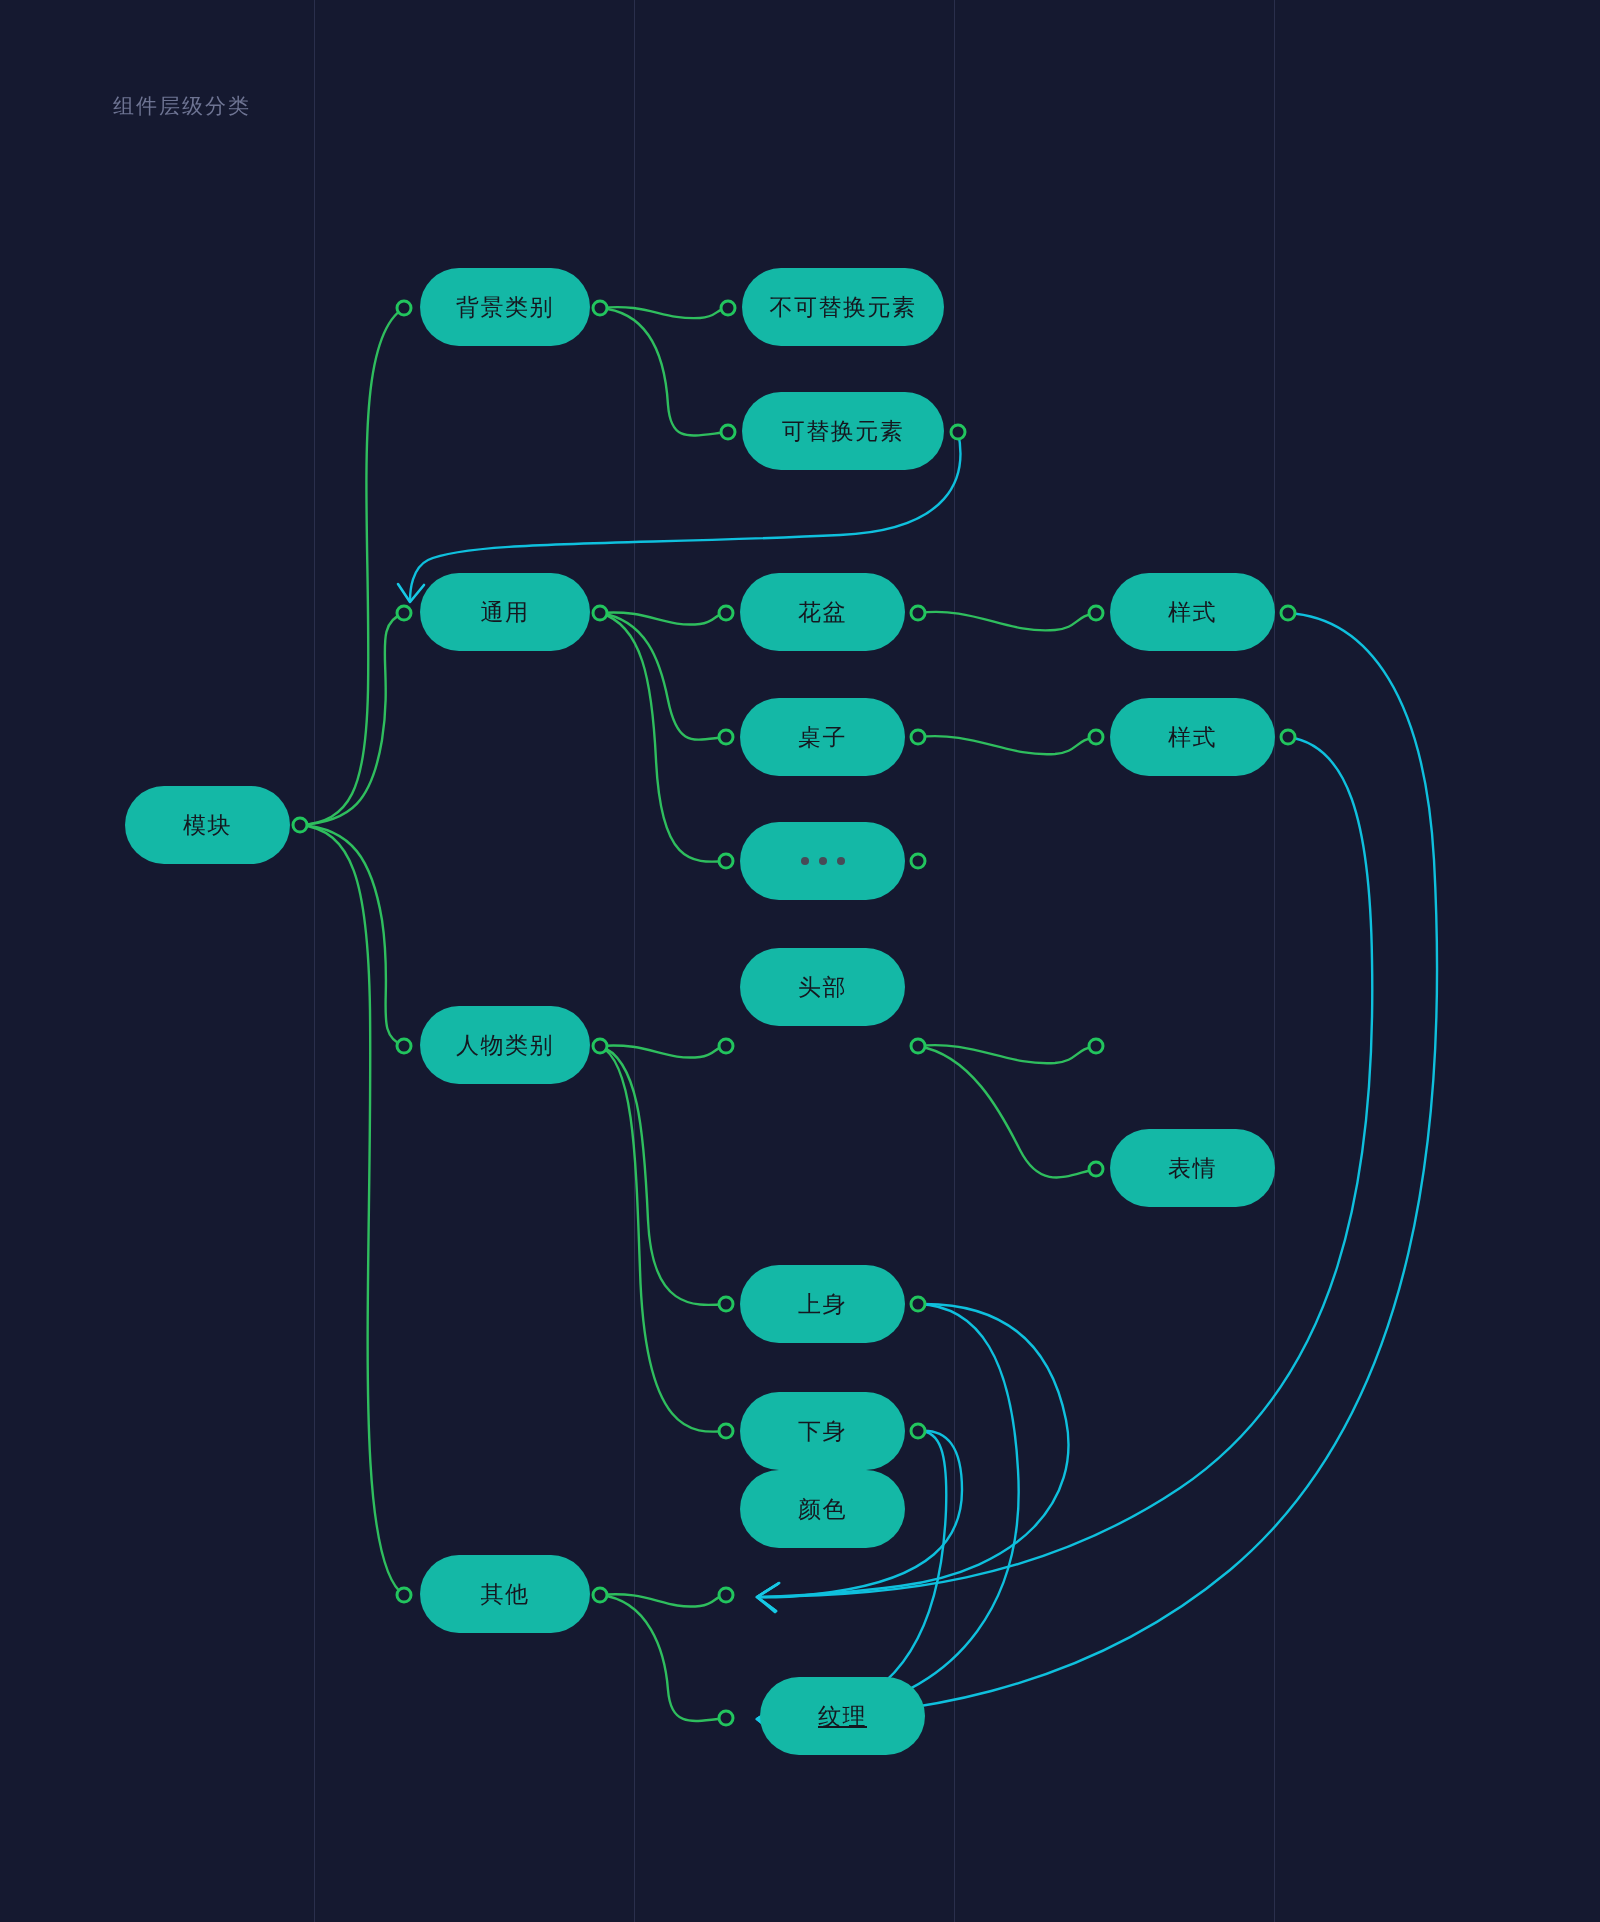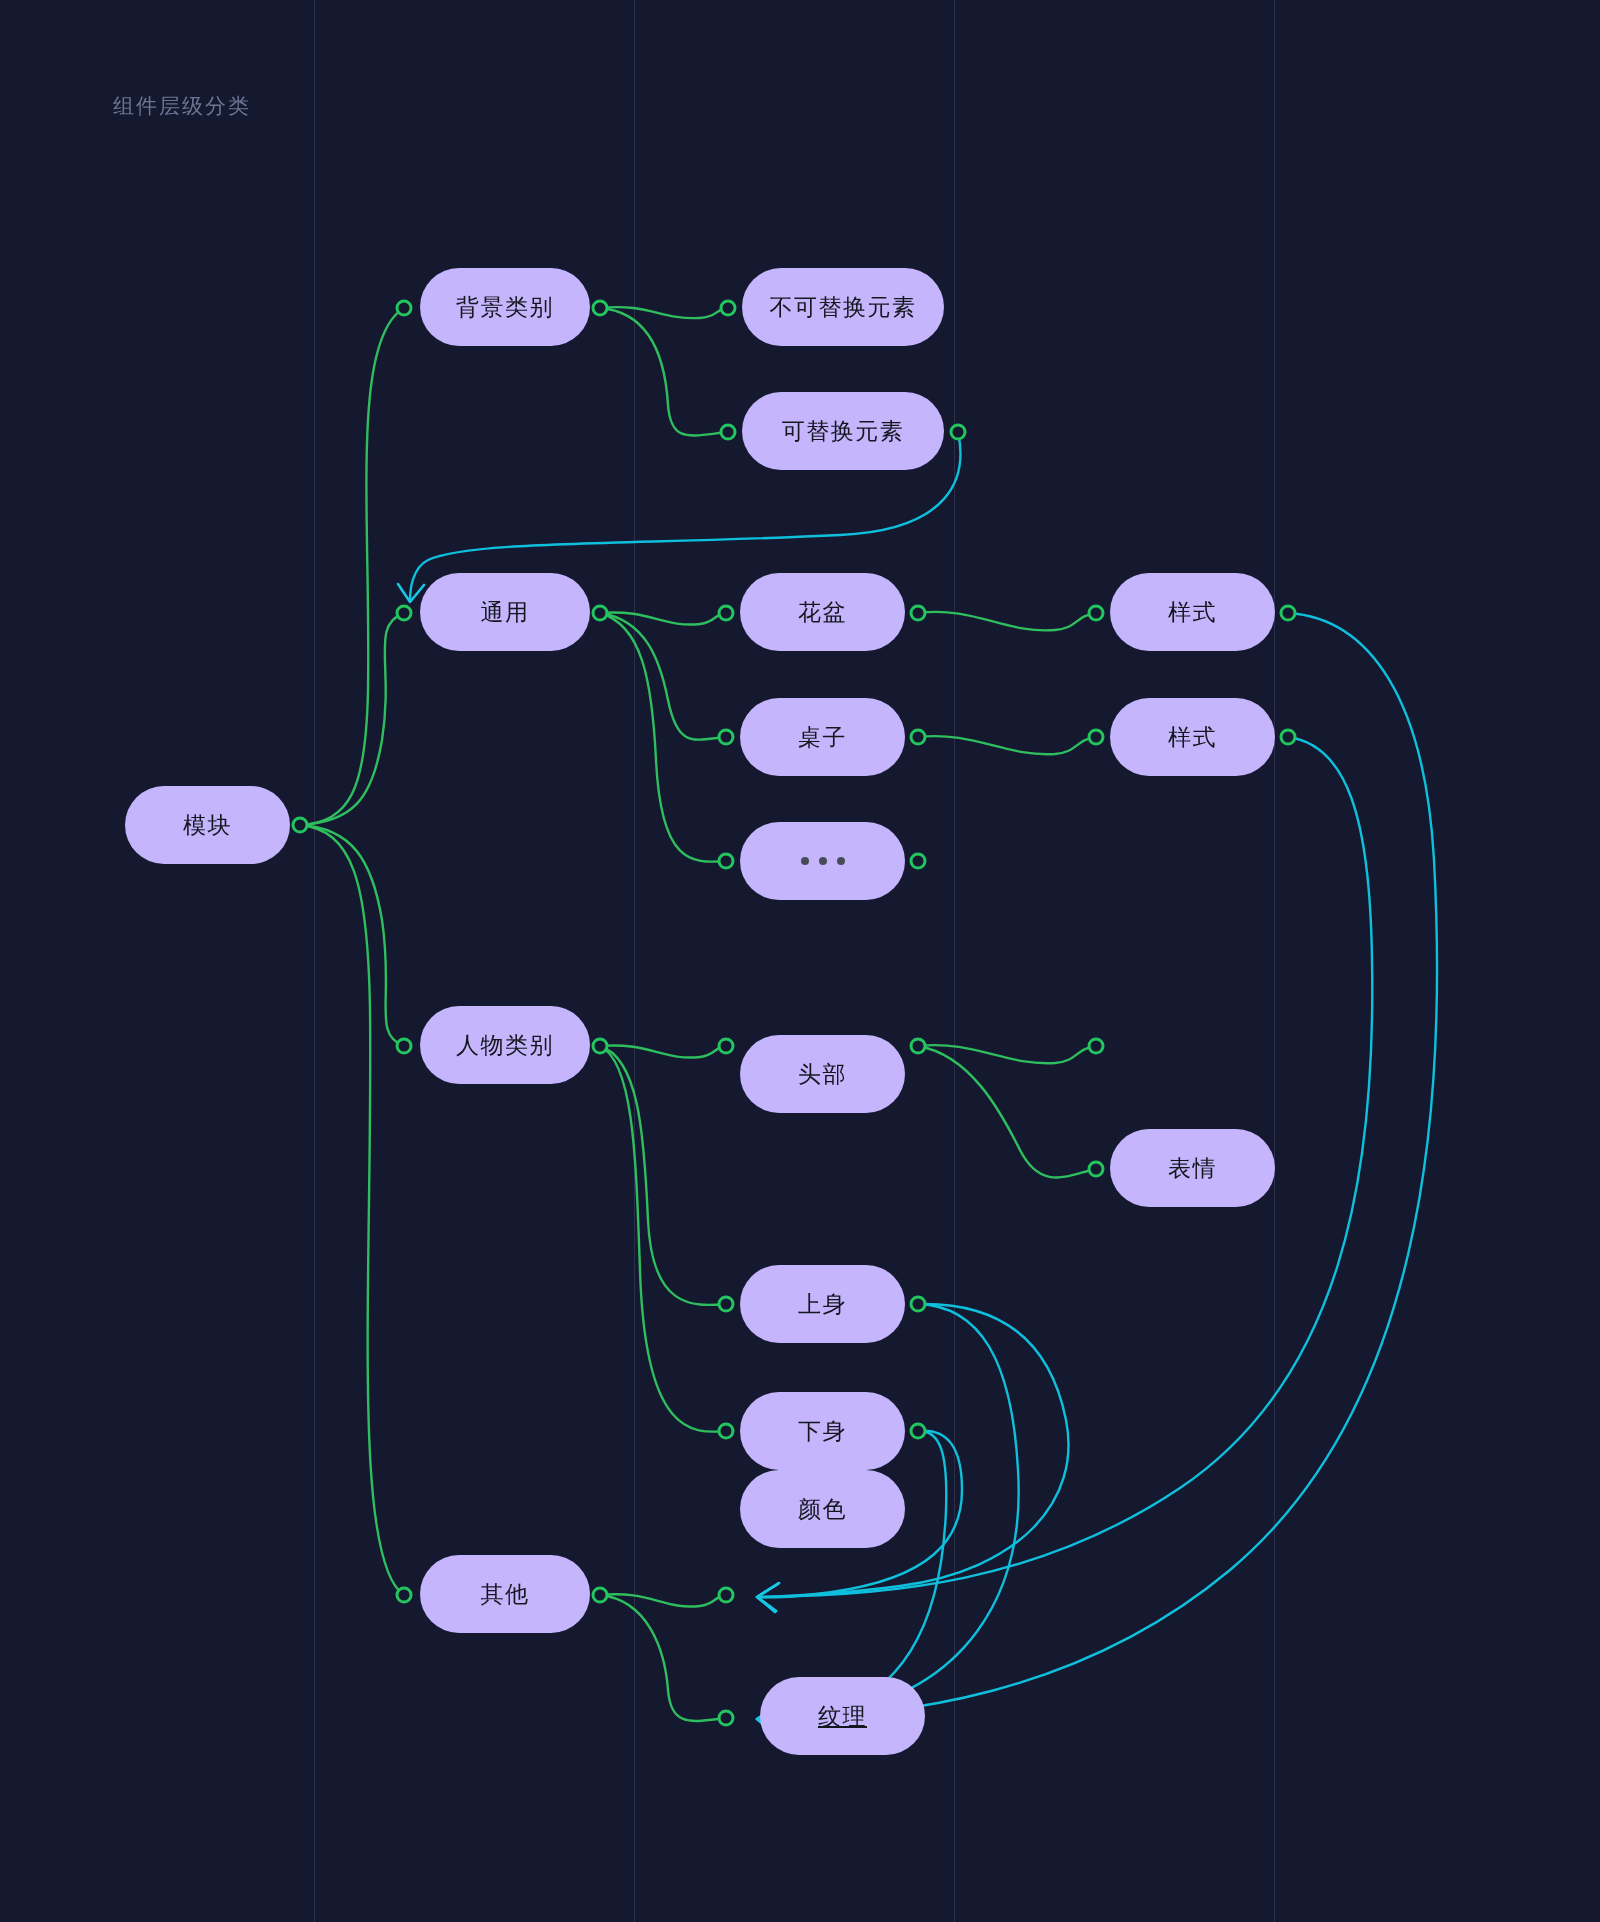--- a/index.html
+++ b/index.html
@@ -72,21 +72,21 @@
     stroke: #17c8e4;
     stroke-width: 2.6;
     stroke-linecap: round;
     stroke-linejoin: round;
   }
   
   .node {
     position: absolute;
     height: 78px;
     border-radius: 39px;
-    background: #c4b5fd;
+    background: #14b8a6;
     color: #15171f;
     display: flex;
     align-items: center;
     justify-content: center;
     font-size: 23px;
     letter-spacing: 1.5px;
     white-space: nowrap;
     cursor: pointer;
   }
   .node .label { pointer-events: none; }
@@ -249,21 +249,21 @@
     </div>
     <div class="port" style="left:1096px; top:737px;"></div>
     <div class="port" style="left:1288px; top:737px;"></div>
 
     <div class="node" style="left:420px; top:1006px; width:170px;">
       <span class="label">人物类别</span>
     </div>
     <div class="port" style="left:404px; top:1046px;"></div>
     <div class="port" style="left:600px; top:1046px;"></div>
 
-    <div class="node" style="left:740px; top:1035px; width:165px;text-align:right;">
+    <div class="node" style="left:740px; top:948px; width:165px;text-align:right;">
       <span class="label">头部</span>
     </div>
     <div class="port" style="left:726px; top:1046px;"></div>
     <div class="port" style="left:918px; top:1046px;"></div>
 
     <div class="port" style="left:1096px; top:1046px;"></div>
 
     <div class="node" style="left:1110px; top:1129px; width:165px;">
       <span class="label">表情</span>
     </div>

